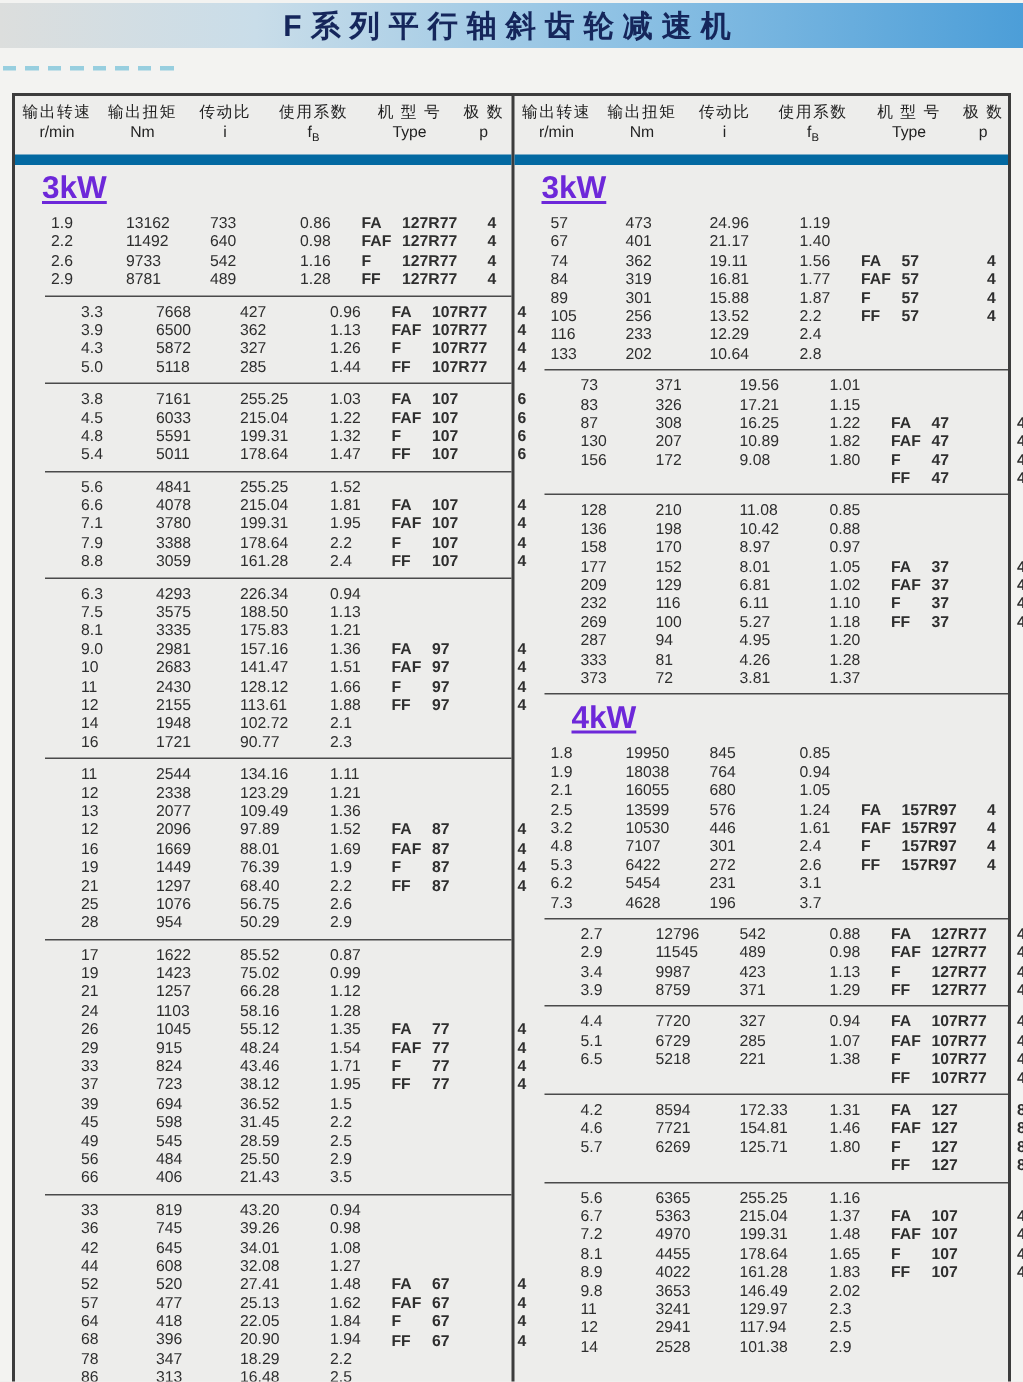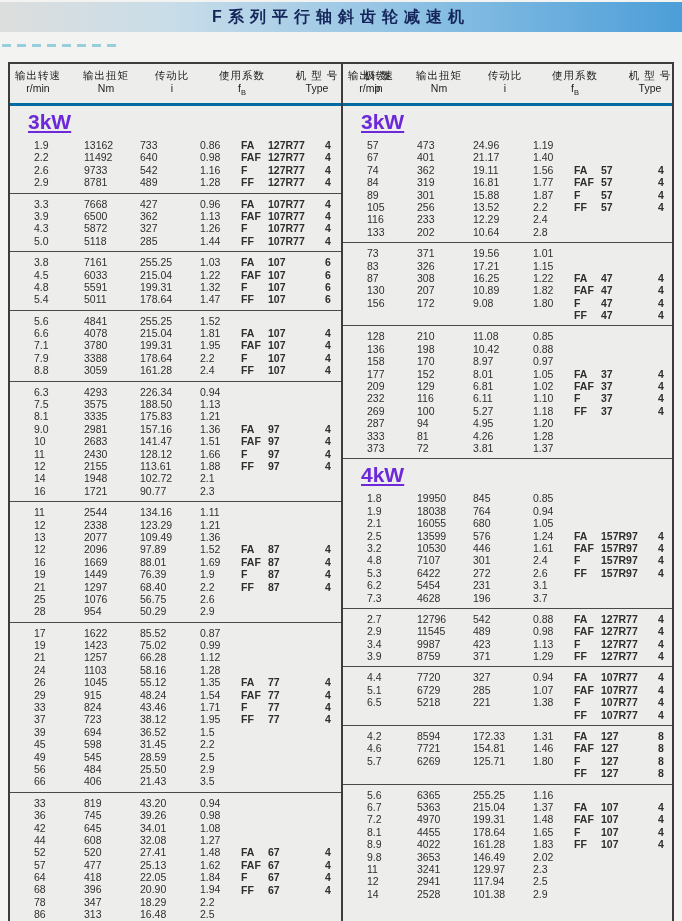--- a/index.html
+++ b/index.html
@@ -10,51 +10,51 @@
     color:#2e2e2e;
     position:relative;
   }
   
   .titlebar{
     position:absolute;left:0;top:2px;width:682px;height:30px;
     background:linear-gradient(90deg,#dcdedd 0%,#c9dde9 25%,#8fc2e4 60%,#4c9ed8 100%);
     display:flex;align-items:center;justify-content:center;
   }
   .titlebar .t{
-    font-size:16px;font-weight:bold;letter-spacing:6px;color:#15265b;
+    font-size:20px;font-weight:bold;letter-spacing:6px;color:#15265b;
   }
   
   .watermark{
     position:absolute;left:2px;top:44px;width:116px;height:3px;
     background:repeating-linear-gradient(90deg,rgba(60,170,205,.5) 0 9px,transparent 9px 15px);
   }
   
   .spec-table{
     position:absolute;left:8px;top:62px;width:662px;
     border:2px solid #3c3c3c;background:#ededeb;
     display:flex;align-items:stretch;
     min-height:842px;
   }
   .panel{width:331px;box-sizing:border-box;}
   .panel + .panel{border-left:2px solid #3c3c3c;}
   
   .phead{
     display:grid;grid-template-columns:56px 58px 52px 66px 62px 37px;
-    height:39px;border-bottom:3px solid #0369a1;
-    align-content:center;justify-items:center;text-align:center;gap:11px;
+    height:39px;border-bottom:7px solid #0369a1;
+    align-content:center;justify-items:center;text-align:center;
   }
   .phc .zh{font-size:10.5px;letter-spacing:1px;line-height:14px;color:#222;}
   .phc .en{font-size:10.5px;line-height:13px;color:#222;}
   .phc .en sub{font-size:7.5px;}
   
   .sheading{
     font-size:21px;font-weight:bold;color:#6d28d9;
     padding:5px 0 2px 18px;line-height:22px;text-decoration:underline;
   }
-  .sep{border-top:1px solid #4a4a4a;}
+  .sep{border-top:1px solid #4a4a4a;margin-left:20px;}
   
   .group{display:flex;padding:4px 0 4px 24px;align-items:flex-start;}
   .nums{width:207px;}
   .nrow{display:grid;grid-template-columns:50px 56px 60px 41px;height:12.4px;line-height:12.4px;}
   .ncell{font-size:10.5px;white-space:nowrap;}
   .types{flex:0 0 auto;font-weight:bold;}
   .trow{display:grid;grid-template-columns:27px 57px 18px;height:12.4px;line-height:12.4px;}
   .tcell{font-size:10.5px;white-space:nowrap;}
 </style>
 </head>

